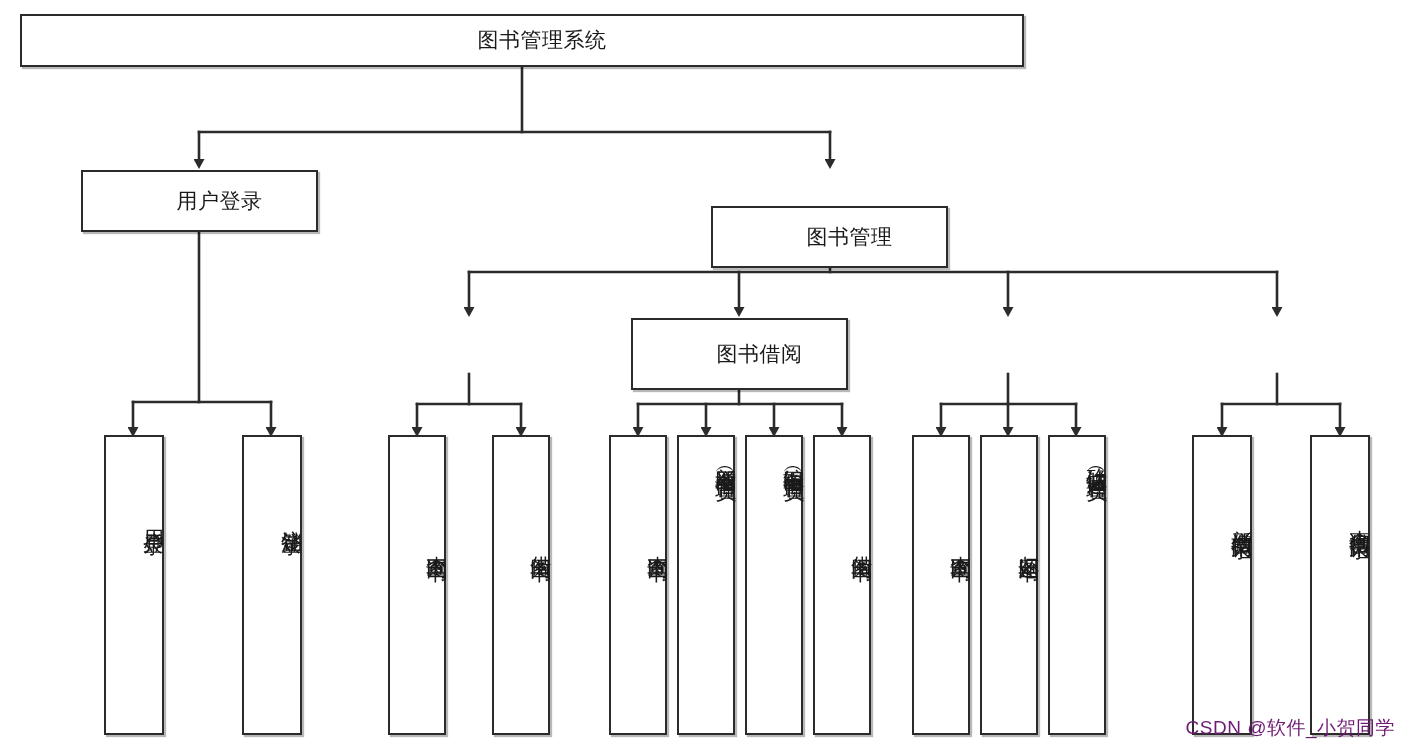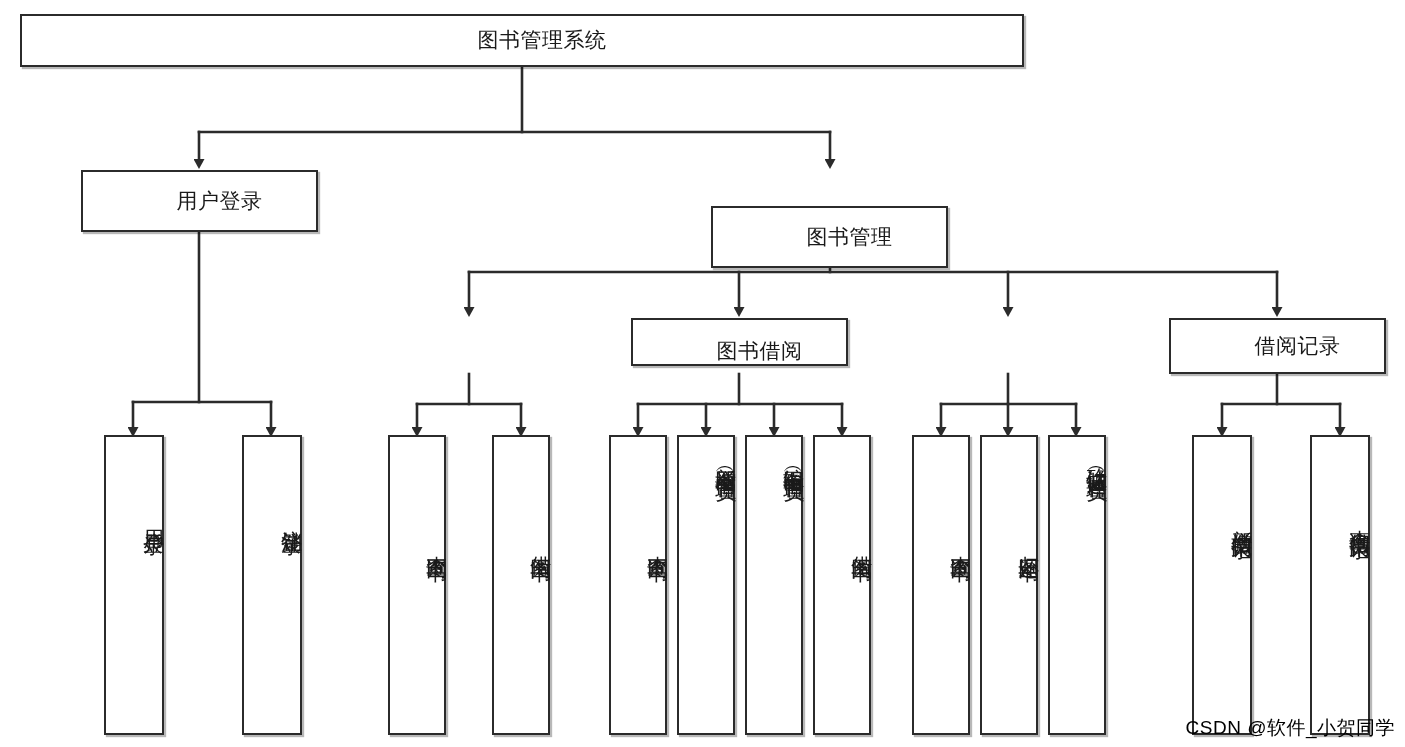--- a/index.html
+++ b/index.html
@@ -62,21 +62,21 @@
     margin-top: 96px;
   }
   .node.vertical.tall .label {
     margin-top: 8px;
   }
   #watermark {
     position: absolute;
     right: 10px;
     bottom: 6px;
     font-size: 19px;
-    color: #000000;
+    color: #701a75;
     letter-spacing: 0.5px;
     white-space: nowrap;
   }
 </style>
 </head>
 <body>
 
 <div id="canvas">
 
   <svg id="edges" viewBox="0 0 1405 747">
@@ -136,28 +136,25 @@
 
   <div class="node" style="left:81px; top:170px; width:237px; height:62px;">
     <span class="label">用户登录</span>
   </div>
 
   <div class="node" style="left:711px; top:170px; width:237px; height:62px;margin-top:36px;">
     <span class="label">图书管理</span>
   </div>
 
 
-  <div class="node" style="left:631px; top:318px; width:217px; height:48px;align-items:flex-end;">
+  <div class="node" style="left:631px; top:318px; width:217px; height:72px;">
     <span class="label">图书借阅</span>
   </div>
 
 
-  <div class="node" style="left:1169px; top:318px; width:217px; height:56px;">
-    <span class="label">借阅记录</span>
-  </div>
 
   <div class="node vertical mid" style="left:104px; top:435px; width:60px; height:300px;">
     <span class="label">用户登录</span>
   </div>
 
   <div class="node vertical mid" style="left:242px; top:435px; width:60px; height:300px;">
     <span class="label">注销登录</span>
   </div>
 
   <div class="node vertical midshort" style="left:388px; top:435px; width:58px; height:300px;">

